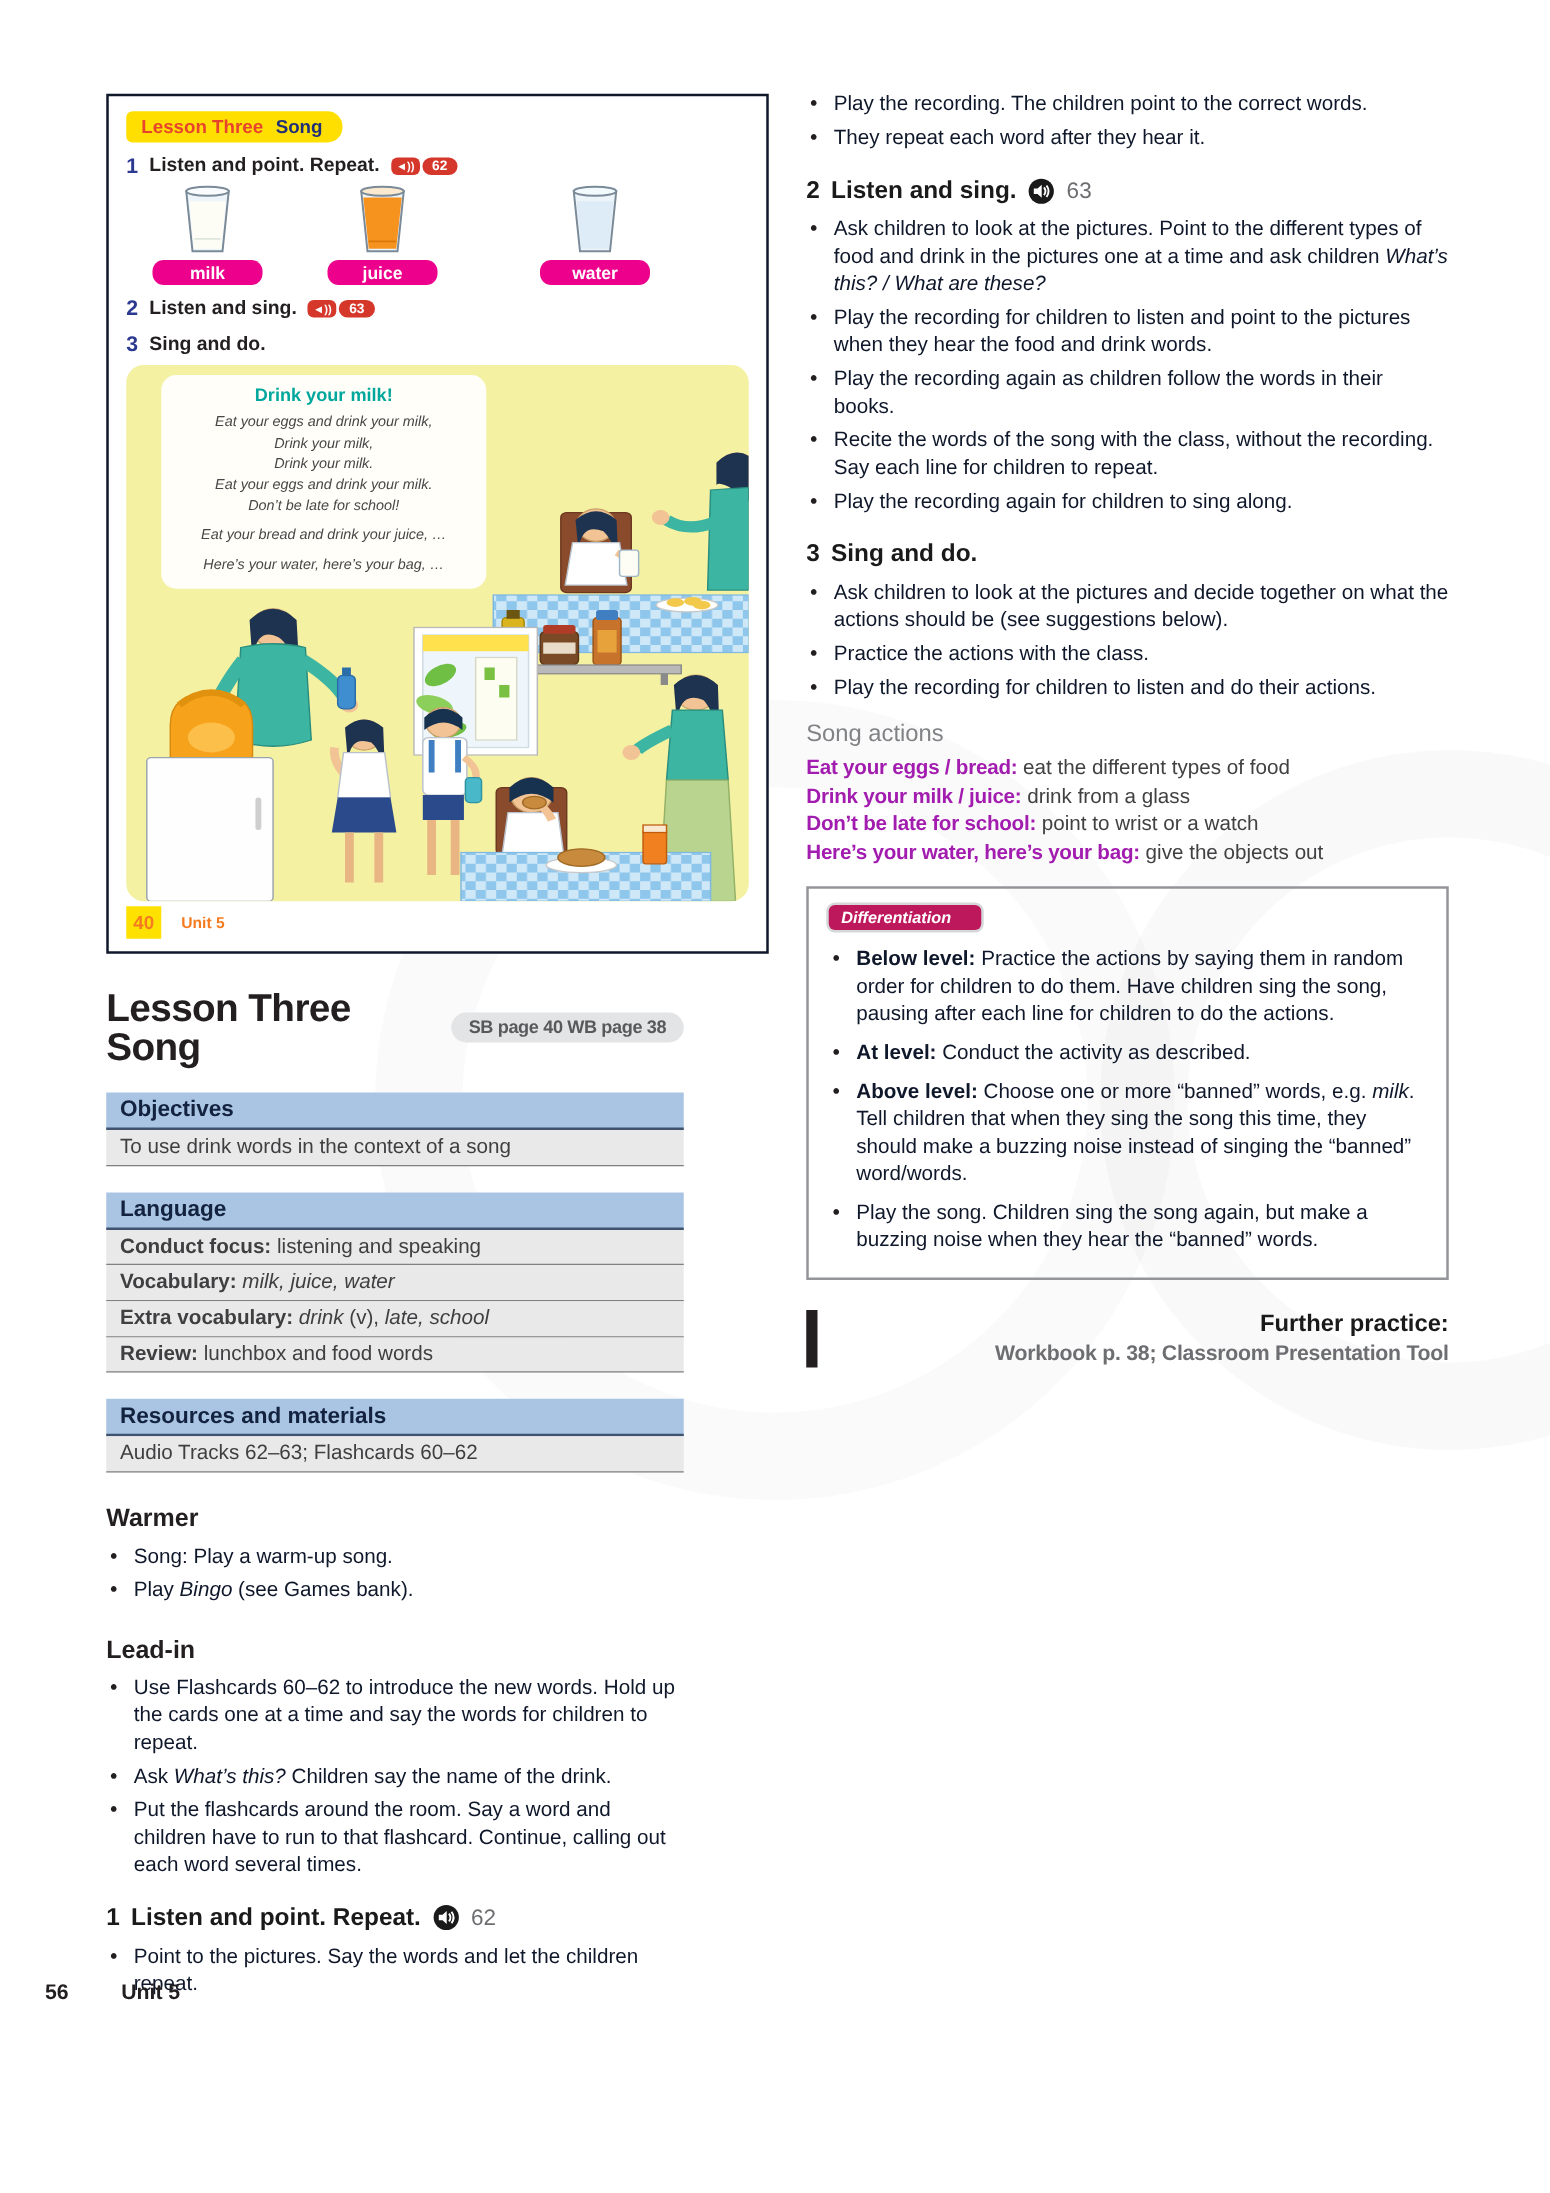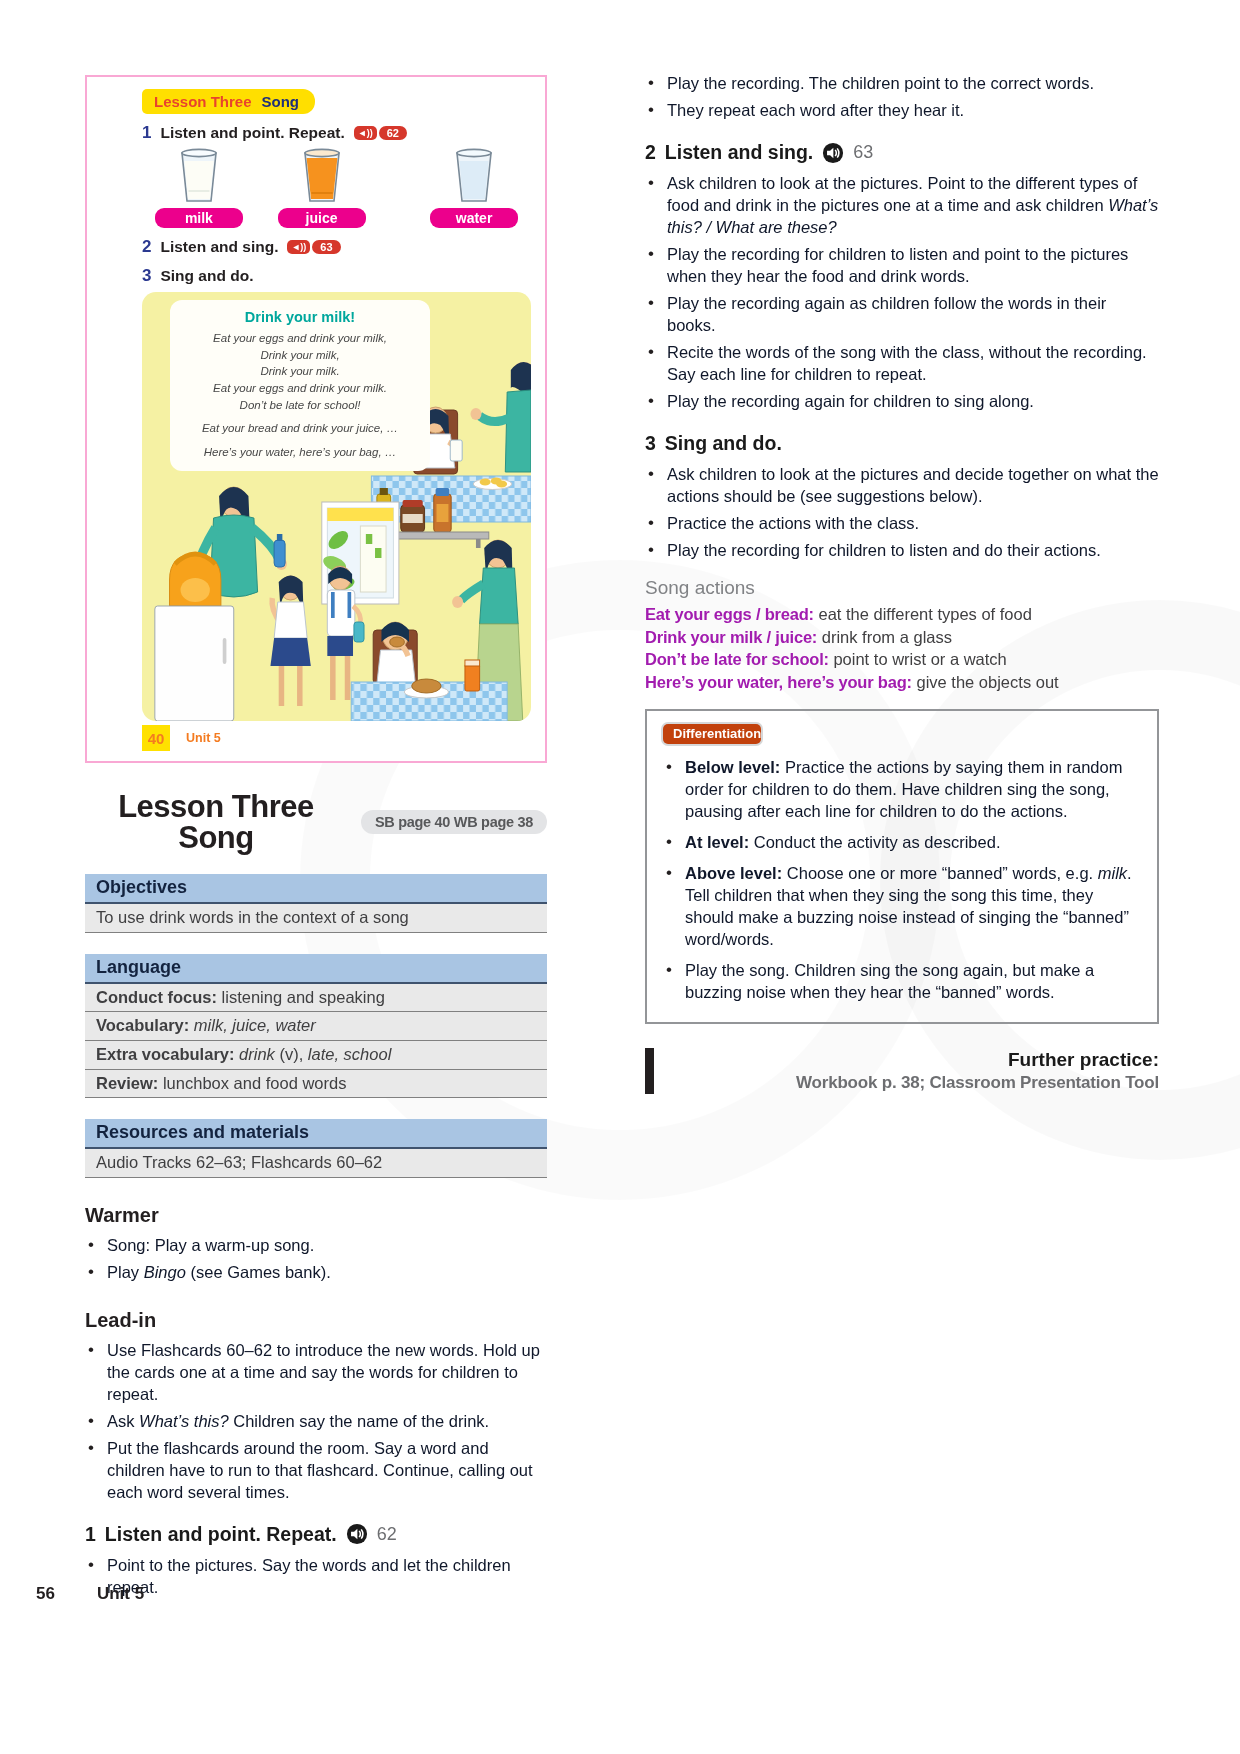--- a/index.html
+++ b/index.html
@@ -12,21 +12,21 @@
   .wm1 { width:560px; height:560px; left:880px; top:600px; }
   .wm2 { width:640px; height:640px; left:300px; top:560px; opacity:0.02; }
 
   .it { font-style:italic; }
   .bd { font-weight:bold; }
 
   .col-left  { position:absolute; left:85px;  top:75px; width:462px; }
   .col-right { position:absolute; left:645px; top:72px; width:514px; }
 
   
-  .sb-box { width:462px; height:688px; border:2px solid #f9a8d4; background:#fff;padding-left:41px; }
+  .sb-box { width:530px; height:688px; border:2px solid #0f172a; background:#fff; }
   .sb-content { padding:10px 14px 0 14px; height:100%; position:relative; }
   .sb-banner { display:inline-flex; gap:10px; background:#ffdf00; border-radius:5px 12px 12px 5px;
                padding:4px 16px 4px 12px; font-weight:bold; font-size:15px; margin-top:2px; }
   .sb-banner .lesson { color:#e8432d; }
   .sb-banner .cat { color:#1f2f7a; }
   .sb-step { display:flex; align-items:center; gap:9px; margin-top:9px; font-weight:bold;
              font-size:15.5px; color:#231f20; }
   .sb-num { color:#2b3990; font-size:17px; }
   .sb-audio { display:inline-flex; align-items:center; gap:2px; }
   .sb-audio .spk { background:#d6372b; color:#fff; font-size:9px; font-weight:bold;
@@ -48,21 +48,21 @@
   .lyric-title { color:#00a79d; font-weight:bold; font-size:14.5px; margin-bottom:5px; }
   .lyric-line { font-size:11.5px; font-style:italic; color:#474747; line-height:1.45; }
   .lyric-line.gap { margin-top:7px; }
   .sb-foot { position:absolute; left:14px; bottom:10px; display:flex; align-items:center; gap:16px; }
   .sb-pagenum { background:#ffe100; color:#f47b20; font-weight:bold; font-size:15px;
                 width:28px; height:26px; display:flex; align-items:center; justify-content:center; }
   .sb-unit { color:#f47b20; font-weight:bold; font-size:12.5px; }
 
   
   .tb-h1-row { display:flex; align-items:center; margin-top:28px; }
-  h1.tb-h1 { font-size:31px; font-weight:bold; color:#231f20; letter-spacing:-0.5px; line-height:1;text-align:center; }
+  h1.tb-h1 { font-size:31px; font-weight:bold; color:#231f20; letter-spacing:-0.5px; line-height:1; }
   .page-ref { margin-left:14px; background:#e3e4e6; color:#58595b; font-size:14.5px; font-weight:bold;
               letter-spacing:-0.3px; border-radius:14px; padding:4px 14px; white-space:nowrap; }
 
   .info-box { margin-top:21px; }
   .info-header { background:#a9c5e3; color:#13233f; font-weight:bold; font-size:18px;
                  padding:3px 11px 4px 11px; border-bottom:2px solid #3f536e; }
   .info-row { background:#e9e9e9; font-size:16.5px; color:#3f3f41; padding:3px 11px 4px 11px;
               border-bottom:1px solid #808080; line-height:1.25; }
 
   .sec-title { font-size:20px; font-weight:bold; color:#231f20; margin-top:26px; margin-bottom:7px; }
@@ -75,22 +75,22 @@
                color:#1a1a1a; margin-top:20px; margin-bottom:8px; }
   .step-head .trk { color:#6d6e71; font-weight:normal; font-size:18px; }
   .tb-audio { width:22px; height:22px; flex:0 0 auto; }
 
   .song-actions { margin-top:16px; }
   .sa-title { font-size:19px; color:#808285; margin-bottom:4px; }
   .action-line { font-size:16.5px; line-height:1.37; color:#414042; }
   .action-line .bd { color:#a21caf; letter-spacing:-0.2px; }
 
   .diff-box { margin-top:16px; border:2px solid #939598; padding:13px 16px 10px 16px; }
-  .diff-pill { display:inline-block; background:#c2410c; color:#fff; font-weight:bold; font-size:13px;
-               padding:2px 0 3px 10px; border-radius:5px; box-shadow:0 0 0 2px #d6d7d8; }
+  .diff-pill { display:inline-block; background:#be185d; color:#fff; font-weight:bold; font-size:13px;
+               padding:2px 24px 3px 10px; border-radius:5px; box-shadow:0 0 0 2px #d6d7d8;font-style:italic; }
   .diff-box ul.bullets { margin-top:12px; }
   .diff-box ul.bullets li { margin-bottom:9px; }
 
   .further { margin-top:24px; border-left:9px solid #231f20; padding-left:12px;text-align:right; }
   .fp-title { font-size:19px; font-weight:bold; color:#1a1a1a; line-height:1.25; }
   .fp-text  { font-size:17px; font-weight:bold; color:#6d6e71; letter-spacing:-0.2px; line-height:1.3; }
 
   .page-footer { position:absolute; left:36px; top:1584px; display:flex; gap:42px;
                  font-weight:bold; font-size:17px; color:#231f20; }
 </style>

